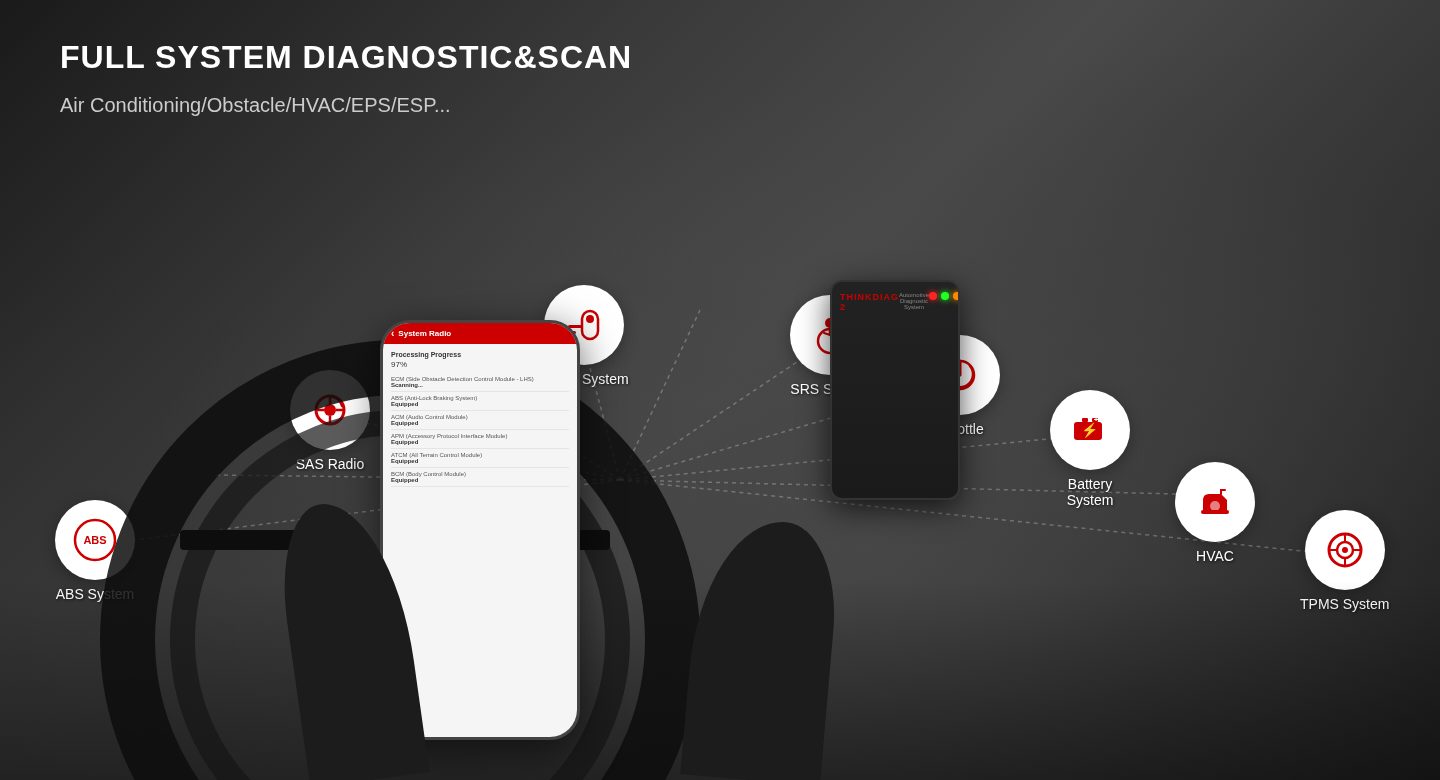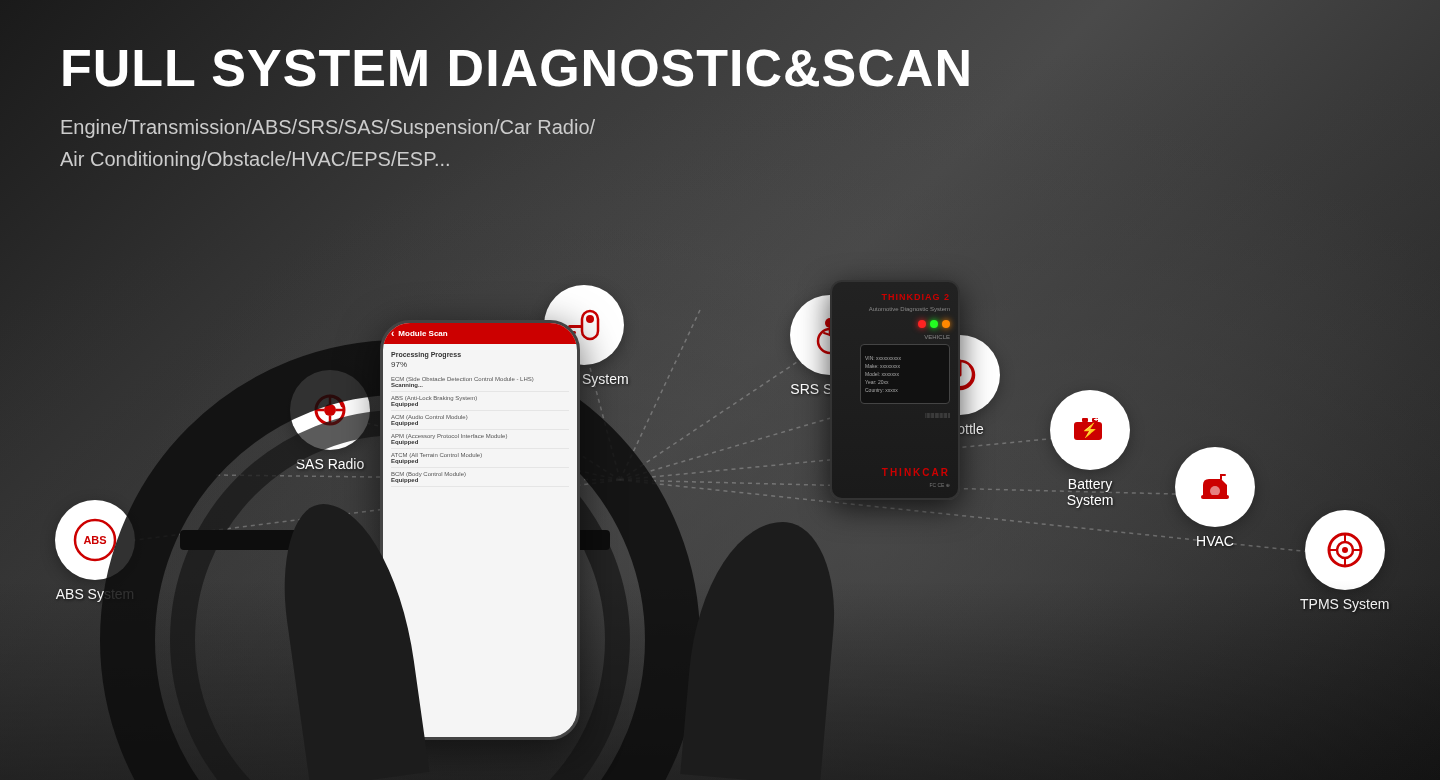--- a/index.html
+++ b/index.html
@@ -38,21 +38,21 @@
     }
 
     
     .header {
       position: absolute;
       top: 40px;
       left: 60px;
     }
 
     .main-title {
-      font-size: 52px;
+      font-size: 32px;
       font-weight: 900;
       color: #ffffff;
       letter-spacing: 1px;
       line-height: 1.1;
     }
 
     .sub-title {
       margin-top: 14px;
       font-size: 20px;
       color: #cccccc;
@@ -191,22 +191,21 @@
       z-index: 3;
     }
 
     .obd-body {
       width: 130px;
       height: 220px;
       background: linear-gradient(180deg, #222 0%, #1a1a1a 100%);
       border-radius: 12px;
       border: 2px solid #333;
       display: flex;
-      flex-direction: column;
-      align-items: flex-end;
+      align-items: flex-start;
       padding: 10px 8px;
       box-shadow: 0 8px 30px rgba(0,0,0,0.7);
       position: relative;
       overflow: hidden;
     }
 
     .obd-brand {
       color: #cc0000;
       font-size: 9px;
       font-weight: bold;
@@ -282,21 +281,20 @@
 <body>
 
 <div class="bg-image"></div>
 <div class="bg-overlay"></div>
 
 <div class="content">
 
   <div class="header">
     <h1 class="main-title">FULL SYSTEM DIAGNOSTIC&amp;SCAN</h1>
     <div class="sub-title">
-      <div>Engine/Transmission/ABS/SRS/SAS/Suspension/Car Radio/</div>
       <div>Air Conditioning/Obstacle/HVAC/EPS/ESP...</div>
     </div>
   </div>
 
   <svg class="connector-svg">
 
     <line x1="620" y1="480" x2="95" y2="545" stroke="rgba(255,255,255,0.25)" stroke-width="1.5" stroke-dasharray="4,4"></line>
     <line x1="620" y1="480" x2="215" y2="475" stroke="rgba(255,255,255,0.25)" stroke-width="1.5" stroke-dasharray="4,4"></line>
     <line x1="620" y1="480" x2="330" y2="415" stroke="rgba(255,255,255,0.25)" stroke-width="1.5" stroke-dasharray="4,4"></line>
     <line x1="620" y1="480" x2="455" y2="375" stroke="rgba(255,255,255,0.25)" stroke-width="1.5" stroke-dasharray="4,4"></line>
@@ -396,21 +394,21 @@
         <rect x="6" y="14" width="28" height="18" rx="3" fill="#cc0000"></rect>
         <rect x="14" y="10" width="6" height="4" rx="1" fill="#cc0000"></rect>
         <rect x="24" y="10" width="6" height="4" rx="1" fill="#cc0000"></rect>
         <text x="22" y="27" text-anchor="middle" fill="white" font-size="14" font-weight="bold" font-family="Arial">⚡</text>
         <text x="28" y="14" text-anchor="middle" fill="white" font-size="8" font-weight="bold" font-family="Arial">+</text>
       </svg>
     </div>
     <span class="badge-label">Battery<br>System</span>
   </div>
 
-  <div class="badge" style="left:1175px; top:447px;">
+  <div class="badge" style="left:1175px; top:462px;">
     <div class="badge-circle">
       <svg viewBox="0 0 44 44" fill="none">
 
         <path d="M10 32 L10 20 Q10 14 16 14 L28 14 L34 20 L34 32 Z" fill="#cc0000"></path>
         <circle cx="22" cy="26" r="5" fill="white" opacity="0.5"></circle>
         <rect x="8" y="30" width="28" height="4" rx="2" fill="#cc0000"></rect>
         <path d="M28 14 L28 10 L32 10" stroke="#cc0000" stroke-width="2" stroke-linecap="round"></path>
       </svg>
     </div>
     <span class="badge-label">HVAC</span>
@@ -439,21 +437,21 @@
 
   <div style="position:absolute; bottom:230px; left:180px; width:130px; height:20px; background:#0d0d0d; z-index:1; border-radius:4px;"></div>
 
   <div style="position:absolute; bottom:230px; left:480px; width:130px; height:20px; background:#0d0d0d; z-index:1; border-radius:4px;"></div>
 
   <div class="phone-container">
     <div class="phone-body">
       <div class="phone-screen">
         <div class="phone-header-bar">
           <span class="phone-back-arrow">‹</span>
-          <span>Module Scan</span>
+          <span>System Radio</span>
         </div>
         <div class="phone-content">
           <div class="phone-progress-label">Processing Progress</div>
           <div class="phone-progress-val">97%</div>
           <div class="phone-item">
             <div class="phone-item-title">ECM (Side Obstacle Detection Control Module - LHS)</div>
             <div class="phone-item-status">Scanning...</div>
           </div>
           <div class="phone-item">
             <div class="phone-item-title">ABS (Anti-Lock Braking System)</div>

